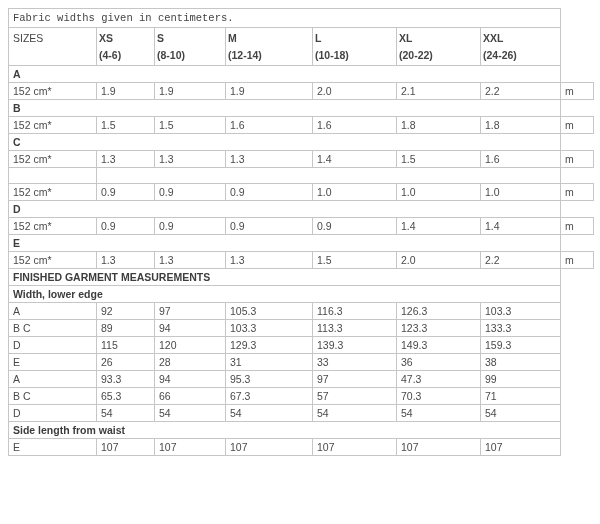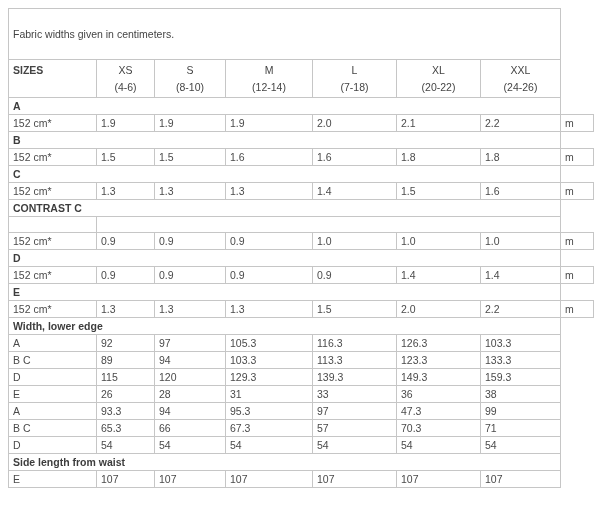--- a/index.html
+++ b/index.html
@@ -30,29 +30,28 @@
     padding: 2px 4px;
     line-height: 12px;
     vertical-align: middle;
     overflow: hidden;
     white-space: nowrap;
   }
   td.ghost {
     border: none;
     background: transparent;
   }
-  td.note-cell { padding: 19px 4px; }
+  td.note-cell { padding: 3px 4px; font-family: Liberation Mono, monospace; }
   td.size-head {
-    text-align: center;
-    font-weight: normal;
+    font-weight: bold;
     padding: 4px 2px;
   }
   td.size-head .size-name { margin-bottom: 5px; }
   td.sizes-label {
-    font-weight: bold;
+    font-weight: normal;
     vertical-align: top;
     padding-top: 4px;
   }
   td.section-cell {
     font-weight: bold;
     color: #3d3d3d;
   }
   td.group-cell {
     font-weight: bold;
     color: #3d3d3d;
@@ -90,21 +89,21 @@
           <td class="size-head">
             <div class="size-name">S</div>
             <div class="size-range">(8-10)</div>
           </td>
           <td class="size-head">
             <div class="size-name">M</div>
             <div class="size-range">(12-14)</div>
           </td>
           <td class="size-head">
             <div class="size-name">L</div>
-            <div class="size-range">(7-18)</div>
+            <div class="size-range">(10-18)</div>
           </td>
           <td class="size-head">
             <div class="size-name">XL</div>
             <div class="size-range">(20-22)</div>
           </td>
           <td class="size-head">
             <div class="size-name">XXL</div>
             <div class="size-range">(24-26)</div>
           </td>
           <td class="ghost"></td>
@@ -145,24 +144,20 @@
           <td class="width-cell">152 cm*</td>
           <td class="value-cell">1.3</td>
           <td class="value-cell">1.3</td>
           <td class="value-cell">1.3</td>
           <td class="value-cell">1.4</td>
           <td class="value-cell">1.5</td>
           <td class="value-cell">1.6</td>
           <td class="unit-cell">m</td>
         </tr>
         <tr>
-          <td class="section-cell" colspan="7">CONTRAST C</td>
-          <td class="ghost"></td>
-        </tr>
-        <tr>
           <td class="spacer-cell"></td>
           <td class="spacer-cell" colspan="6"></td>
           <td class="ghost"></td>
         </tr>
         <tr>
           <td class="width-cell">152 cm*</td>
           <td class="value-cell">0.9</td>
           <td class="value-cell">0.9</td>
           <td class="value-cell">0.9</td>
           <td class="value-cell">1.0</td>
@@ -190,20 +185,24 @@
         </tr>
         <tr>
           <td class="width-cell">152 cm*</td>
           <td class="value-cell">1.3</td>
           <td class="value-cell">1.3</td>
           <td class="value-cell">1.3</td>
           <td class="value-cell">1.5</td>
           <td class="value-cell">2.0</td>
           <td class="value-cell">2.2</td>
           <td class="unit-cell">m</td>
+        </tr>
+        <tr>
+          <td class="section-cell" colspan="7">FINISHED GARMENT MEASUREMENTS</td>
+          <td class="ghost"></td>
         </tr>
         <tr>
           <td class="group-cell" colspan="7">Width, lower edge</td>
           <td class="ghost"></td>
         </tr>
         <tr>
           <td class="label-cell">A</td>
           <td class="value-cell">92</td>
           <td class="value-cell">97</td>
           <td class="value-cell">105.3</td>

